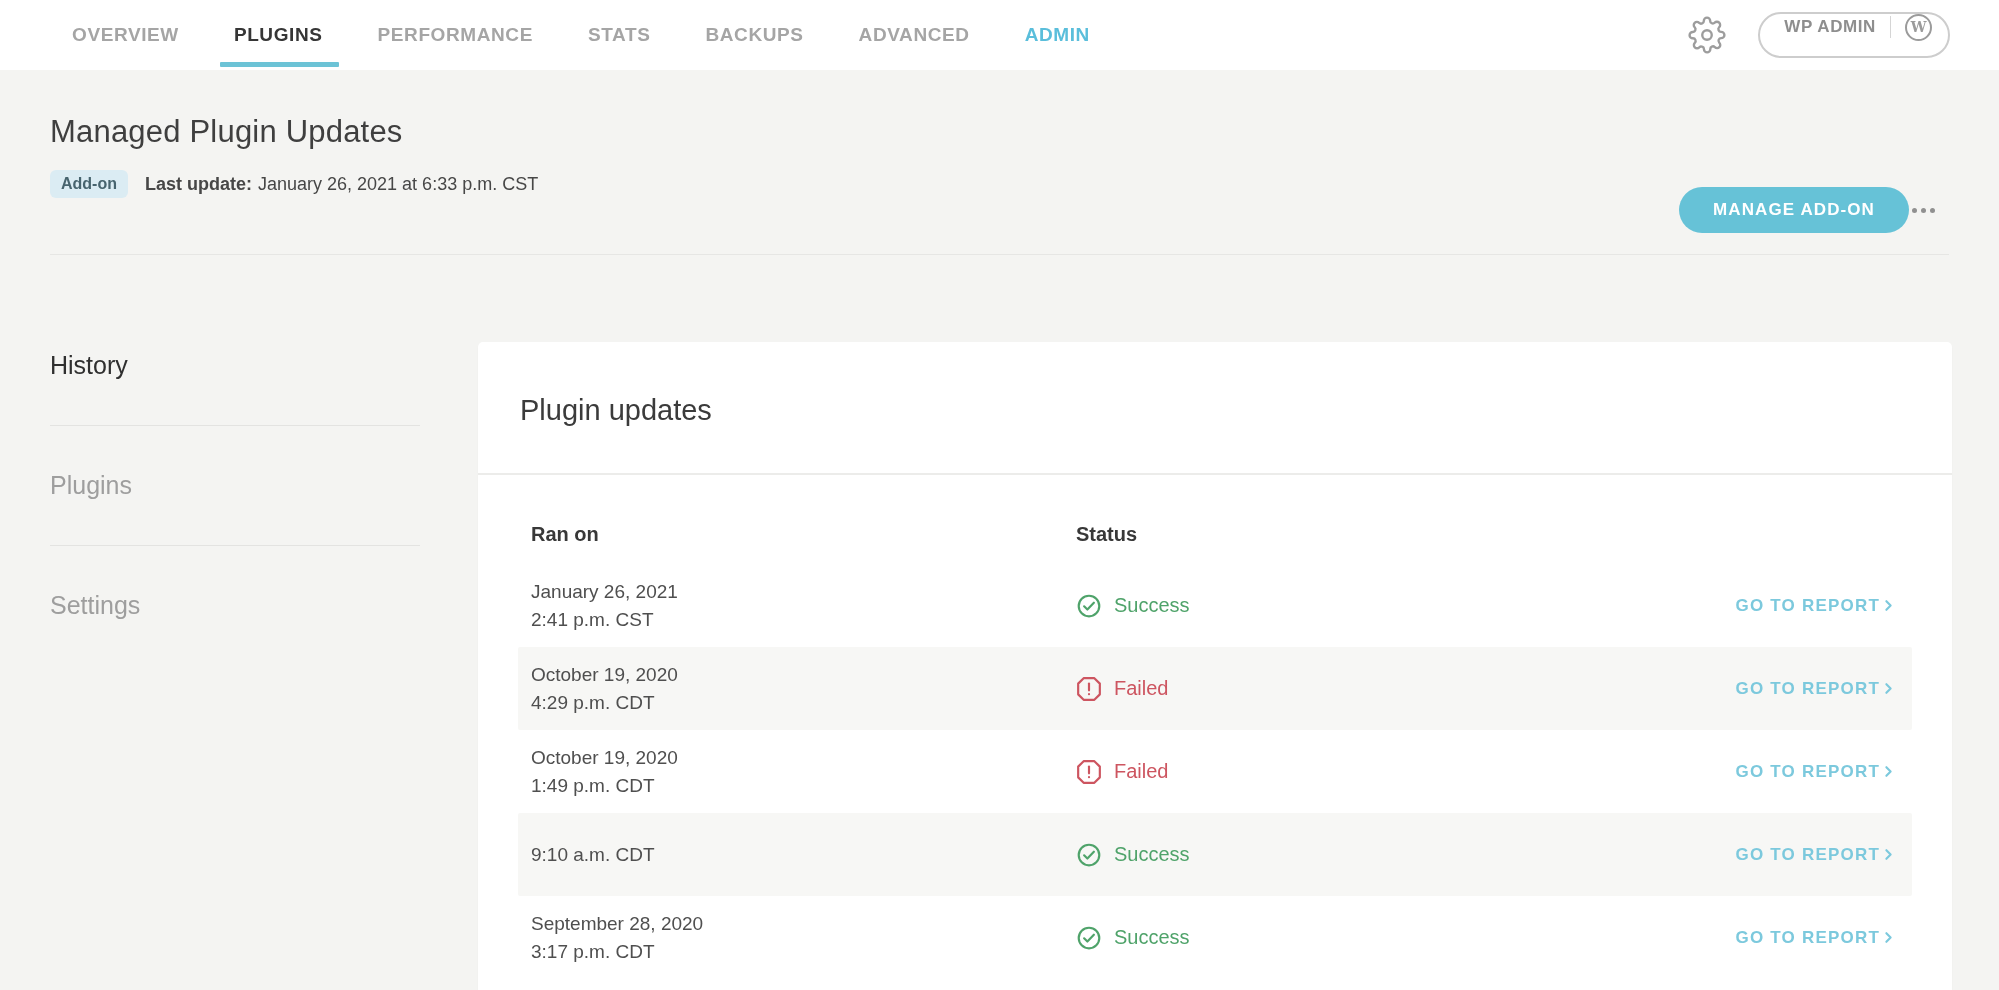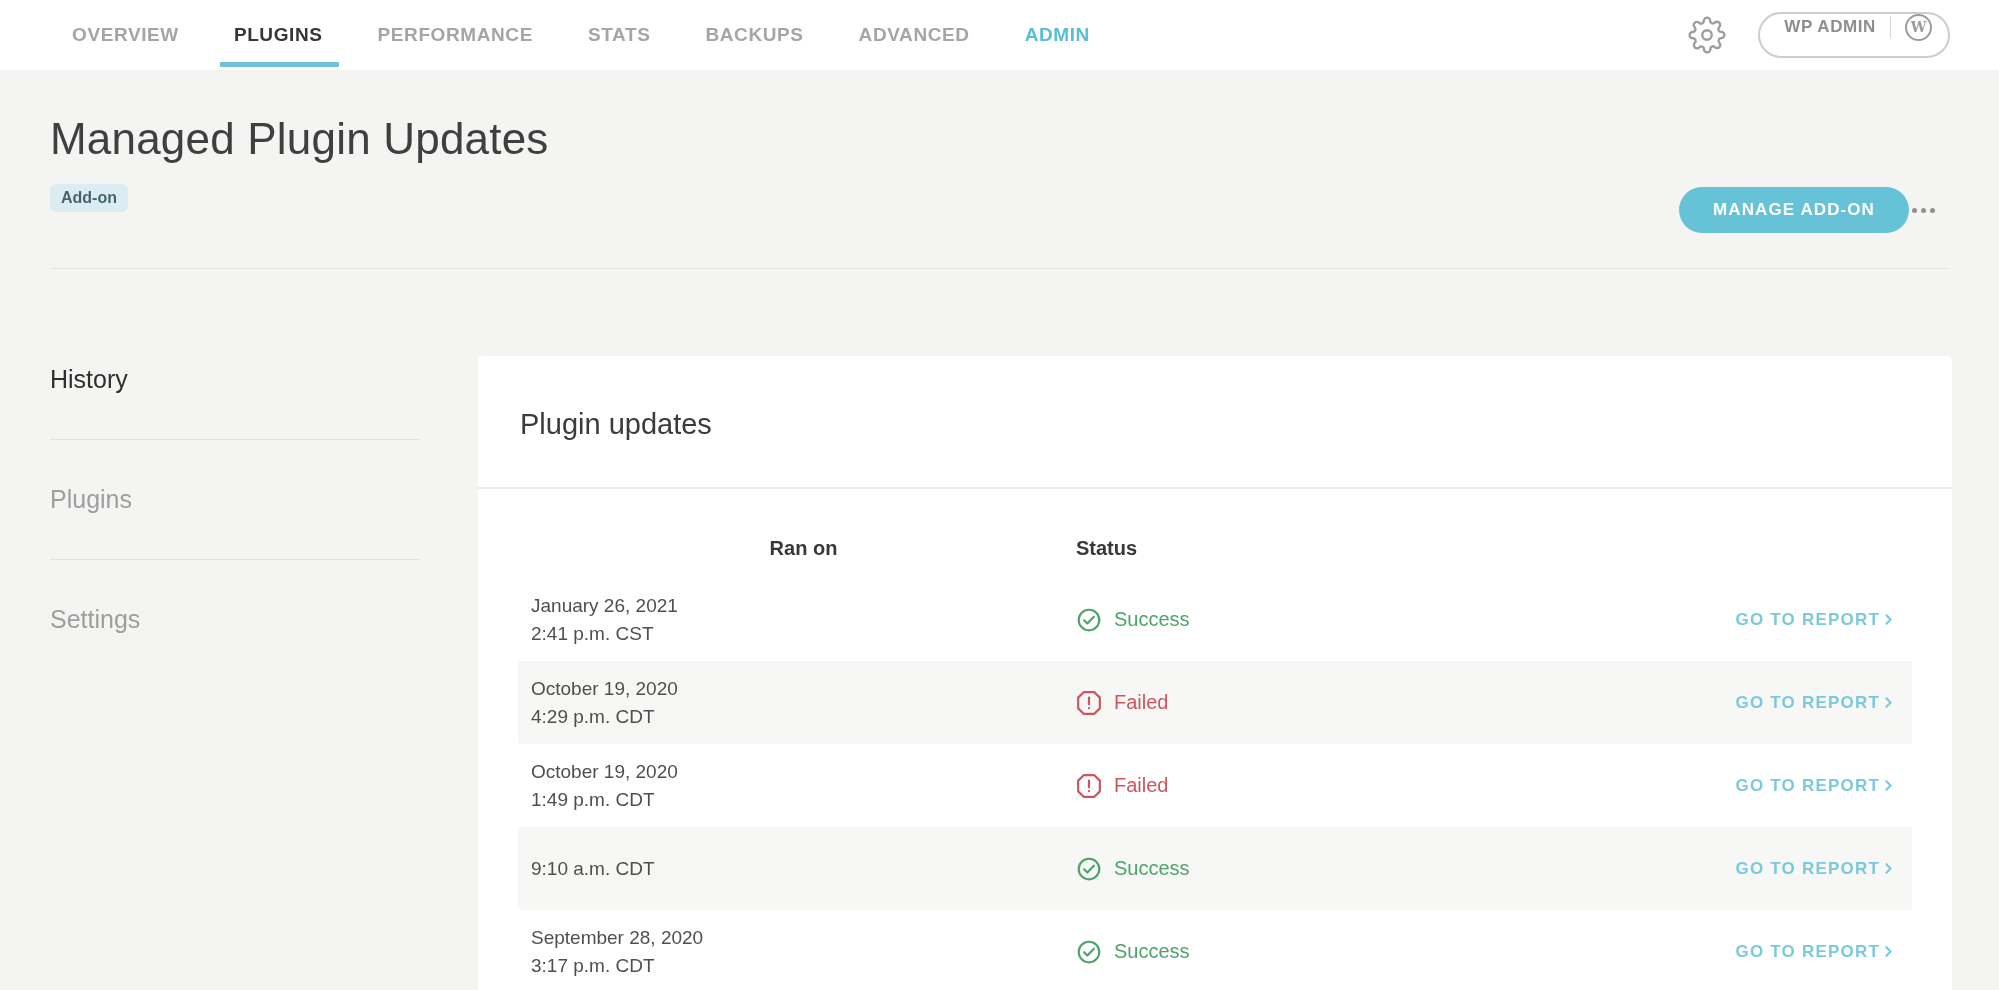--- a/index.html
+++ b/index.html
@@ -40,21 +40,21 @@
   .wp-pill .sep { width:1px; height:22px; background:#d5d5d5; }
   .wp-logo {
     width:27px; height:27px; border:2px solid #9b9b9b; border-radius:50%;
     display:flex; align-items:center; justify-content:center;
     font-size:14px; font-weight:700; color:#9b9b9b;
     font-family:"DejaVu Serif", serif;
   }
 
   
   .page-header { padding:0 50px; position:relative; }
-  .page-title { margin-top:44px; font-size:44px; font-weight:500; color:#3f3f3f; letter-spacing:.2px; }
+  .page-title { margin-top:44px; font-size:31px; font-weight:500; color:#3f3f3f; letter-spacing:.2px; }
   .meta { margin-top:20px; display:flex; align-items:center; gap:17px; }
   .badge {
     background:#dbecf3; color:#47646e; font-size:16px; font-weight:700;
     padding:6px 11px; border-radius:6px; line-height:1;
   }
   .last-update { font-size:18px; color:#474747; }
   .last-update b { font-weight:700; margin-right:6px; }
   .page-header-divider { margin-top:56px; border-top:1px solid #e6e6e4; }
   .header-actions { position:absolute; top:73px; right:62px; display:flex; align-items:center; gap:1px; }
   .manage-btn {
@@ -78,21 +78,21 @@
     background:#fff; border-radius:5px; height:920px;
     box-shadow:0 1px 2px rgba(0,0,0,.03);
   }
   .card-header { padding:52px 42px 0; }
   .card-title { font-size:29px; font-weight:500; color:#3b3b3b; }
   .card-divider { margin-top:46px; border-top:2px solid #ececea; }
 
   .table { margin:0 40px; }
   .thead { display:flex; padding:48px 0 18px; }
   .th { font-size:20px; font-weight:700; color:#383838; }
-  .th-ran { width:558px; padding-left:13px;text-align:center; }
+  .th-ran { width:558px; padding-left:13px; }
   .th-status { flex:1; }
 
   .row { display:flex; align-items:center; height:83px; border-radius:2px; }
   .row.striped { background:#f7f7f5; }
   .col-date { width:558px; padding-left:13px; font-size:19px; line-height:28px; color:#4f4f4f; }
   .col-status { flex:1; display:flex; align-items:center; gap:12px; font-size:20px; font-weight:500; }
   .col-status.success { color:#4fa36a; }
   .col-status.failed { color:#cd5560; }
   .status-icon { width:26px; height:26px; display:block; }
   .col-link {
@@ -127,20 +127,23 @@
       <span class="sep"></span>
       <span class="wp-logo">W</span>
     </div>
   </div>
 </header>
 
 <section class="page-header">
   <h1 class="page-title">Managed Plugin Updates</h1>
   <div class="meta">
     <span class="badge">Add-on</span>
+    <span class="last-update">
+      <b>Last update:</b><span>January 26, 2021 at 6:33 p.m. CST</span>
+    </span>
   </div>
   <div class="header-actions">
     <button class="manage-btn">MANAGE ADD-ON</button>
     <span class="dots-btn">
         <i></i>
         <i></i>
         <i></i>
       </span>
   </div>
   <div class="page-header-divider"></div>

